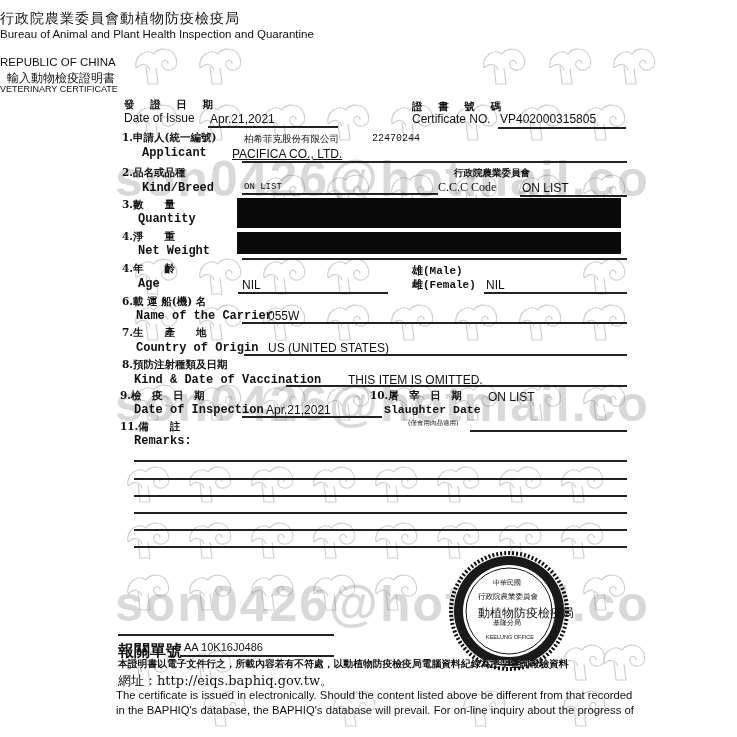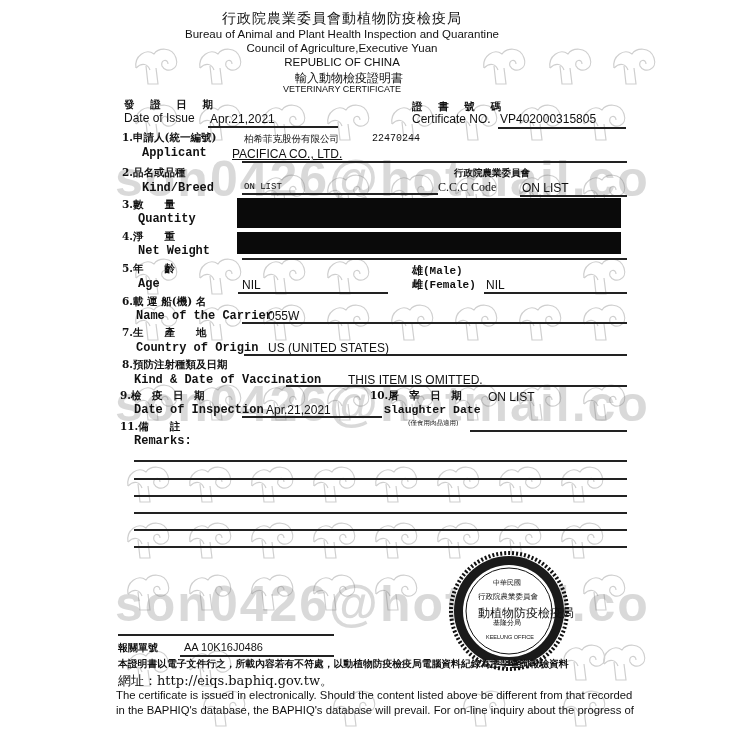--- a/index.html
+++ b/index.html
@@ -1,21 +1,21 @@
 <!DOCTYPE html>
 <html><head>
 <meta charset="utf-8">
 <style>
   html, body { margin:0; padding:0; background:#ffffff; }
   body { width:737px; height:737px; position:relative; overflow:hidden; font-family:"Liberation Sans", sans-serif; color:#111; }
   .page { position:absolute; left:0; top:0; width:737px; height:737px; background:#fff; }
   .bgpat { position:absolute; left:0; top:0; width:737px; height:737px; pointer-events:none; }
   .wm { position:absolute; font-family:"Liberation Sans", sans-serif; font-weight:bold; color:rgba(120,120,120,0.28); font-size:50px; letter-spacing:2px; white-space:nowrap; pointer-events:none; }
   .abs { position:absolute; white-space:nowrap; }
-  .hdr { position:absolute; left:0; width:684px; text-align:center; }
+  .hdr { position:absolute; left:0; width:684px; }
   .zh { font-family:"DejaVu Serif", serif; font-weight:bold; }
   .mono { font-family:"Liberation Mono", monospace; }
   .serif { font-family:"Liberation Serif", serif; }
   .line { position:absolute; height:2px; background:#222; }
   .val { position:absolute; font-family:"Liberation Sans", sans-serif; font-size:12px; white-space:nowrap; }
   .lbl-zh { position:absolute; font-family:"DejaVu Serif", serif; font-weight:bold; font-size:10.5px; white-space:nowrap; }
   .lbl-en { position:absolute; font-family:"Liberation Mono", monospace; font-weight:bold; font-size:12px; white-space:nowrap; }
   .redact { position:absolute; background:#0a0a0a; }
   .seal { position:absolute; left:448px; top:550px; width:122px; height:122px; }
   .foot { position:absolute; left:116px; font-size:11.3px; line-height:15px;text-align:center; }
@@ -106,21 +106,20 @@
         <use href="#orn" x="560" y="686"></use>
     </g>
   </svg>
 
   <div class="wm" style="left:115px; top:150px;">son0426@hotmail.co</div>
   <div class="wm" style="left:115px; top:375px;">son0426@hotmail.co</div>
   <div class="wm" style="left:115px; top:575px;">son0426@hotmail.co</div>
 
   <div class="hdr zh" style="top:10px; font-size:14px; font-weight:normal; letter-spacing:1px;">行政院農業委員會動植物防疫檢疫局</div>
   <div class="hdr" style="top:28px; font-size:11.5px;">Bureau of Animal and Plant Health Inspection and Quarantine</div>
-  <div class="hdr" style="top:42px; font-size:11.5px;">Council of Agriculture,Executive Yuan</div>
   <div class="hdr" style="top:56px; font-size:11.5px;">REPUBLIC OF CHINA</div>
   <div class="hdr zh" style="top:70px; font-size:12px; font-weight:normal;padding-left:7px;">輸入動物檢疫證明書</div>
   <div class="hdr" style="top:84px; font-size:9px;">VETERINARY CERTIFICATE</div>
 
   <div class="lbl-zh" style="left:124px; top:98px; letter-spacing:6px;">發 證 日 期</div>
   <div class="abs" style="left:124px; top:111px; font-size:12px;">Date of Issue</div>
   <div class="val" style="left:210px; top:112px;">Apr.21,2021</div>
   <div class="line" style="left:208px; top:126px; width:130px; height:1.5px;"></div>
 
   <div class="lbl-zh" style="left:412px; top:100px; letter-spacing:6px;">證 書 號 碼</div>
@@ -147,21 +146,21 @@
 
   <div class="lbl-zh" style="left:122px; top:198px;">3.數　　量</div>
   <div class="lbl-en" style="left:138px; top:212px;">Quantity</div>
   <div class="redact" style="left:237px; top:198px; width:384px; height:30px;"></div>
 
   <div class="lbl-zh" style="left:122px; top:230px;">4.淨　　重</div>
   <div class="lbl-en" style="left:138px; top:244px;">Net Weight</div>
   <div class="redact" style="left:237px; top:232px; width:384px; height:22px;"></div>
   <div class="line" style="left:242px; top:258px; width:385px;"></div>
 
-  <div class="lbl-zh" style="left:122px; top:262px;">5.年　　齡</div>
+  <div class="lbl-zh" style="left:122px; top:262px;">4.年　　齡</div>
   <div class="lbl-en" style="left:138px; top:277px;">Age</div>
   <div class="val" style="left:242px; top:278px;">NIL</div>
   <div class="line" style="left:238px; top:292px; width:150px; height:1.5px;"></div>
 
   <div class="abs mono" style="left:412px; top:263px; font-size:11px; font-weight:bold;">雄(Male)</div>
   <div class="abs mono" style="left:412px; top:277px; font-size:11px; font-weight:bold;">雌(Female)</div>
   <div class="val" style="left:486px; top:278px;">NIL</div>
   <div class="line" style="left:484px; top:292px; width:143px;"></div>
 
   <div class="lbl-zh" style="left:122px; top:295px;">6.載 運 船(機) 名</div>
@@ -208,21 +207,21 @@
     </svg>
     <div class="abs zh" style="left:45px; top:28px; font-size:7px; font-weight:normal;">中華民國</div>
     <div class="abs zh" style="left:30px; top:42px; font-size:7.5px; font-weight:normal;">行政院農業委員會</div>
     <div class="abs zh" style="left:30px; top:55px; font-size:12px; font-weight:normal;">動植物防疫檢疫局</div>
     <div class="abs zh" style="left:45px; top:68px; font-size:7px; font-weight:normal;">基隆分局</div>
     <div class="abs" style="left:38px; top:84px; font-size:5.5px;">KEELUNG OFFICE</div>
     <div class="abs" style="left:38px; top:110px; font-size:4.5px; color:#fff;">REPUBLIC OF CHINA</div>
   </div>
 
   <div class="line" style="left:118px; top:634px; width:216px; height:1.5px;"></div>
-  <div class="abs zh" style="left:118px; top:641px; font-size:10px;">報關單號</div>
+  <div class="abs zh" style="left:118px; top:641px; font-size:16px;">報關單號</div>
   <div class="abs" style="left:184px; top:641px; font-size:11px;">AA  10K16J0486</div>
   <div class="line" style="left:180px; top:655px; width:154px; height:1.5px;"></div>
 
   <div class="abs zh" style="left:118px; top:658px; font-size:9.8px;">本證明書以電子文件行之，所載內容若有不符處，以動植物防疫檢疫局電腦資料紀錄為主，查詢報驗資料</div>
   <div class="abs zh" style="left:118px; top:672px; font-size:13px; font-weight:normal;">網址：http://eiqs.baphiq.gov.tw。</div>
 
   <div class="foot" style="top:688px;">The certificate is issued in electronically. Should the content listed above be different from that recorded</div>
   <div class="foot" style="top:703px;">in the BAPHIQ's database, the BAPHIQ's database will prevail. For on-line inquiry about the progress of</div>
 </div>
 

